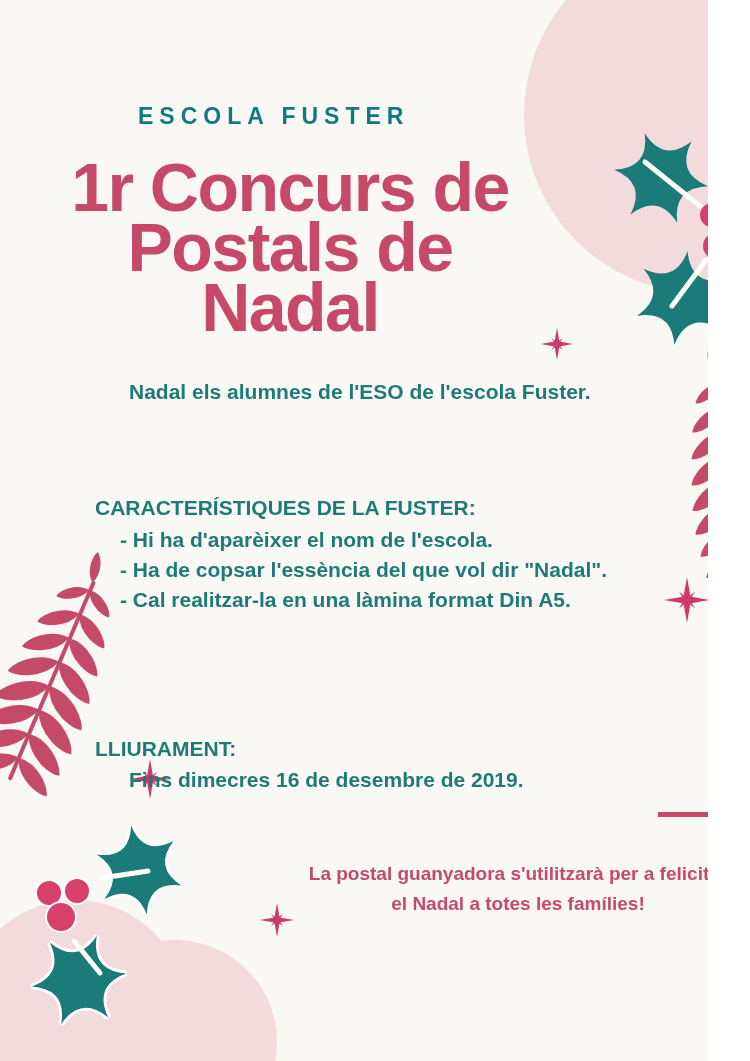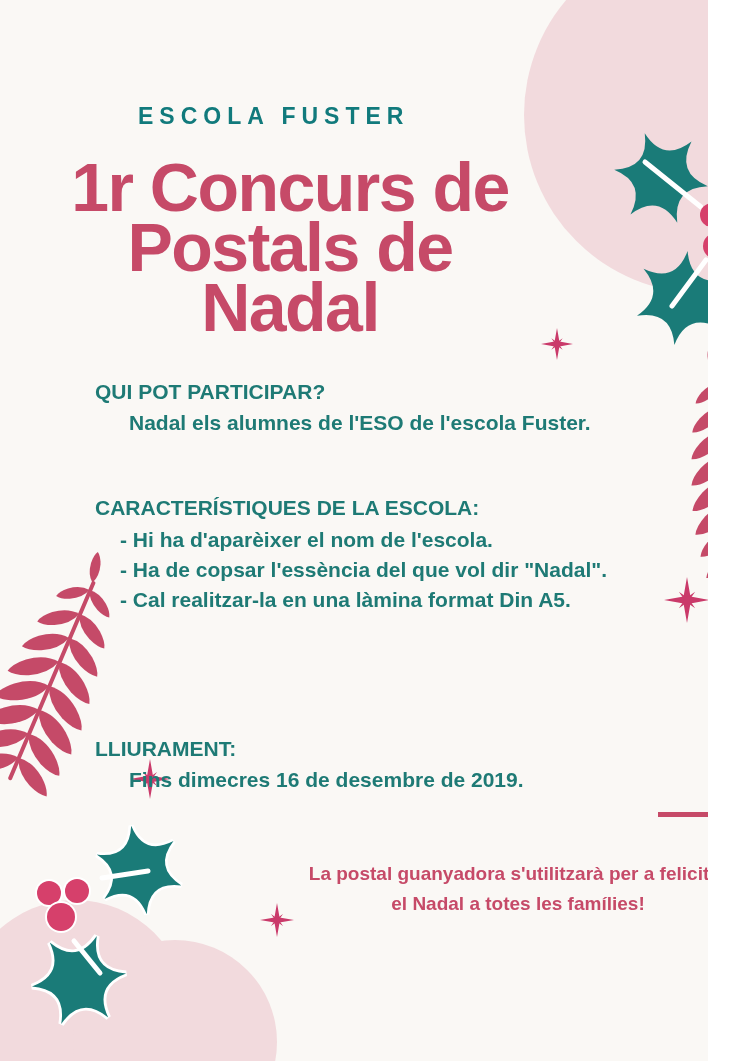--- a/index.html
+++ b/index.html
@@ -124,26 +124,25 @@
   </svg>
 
   <div class="txt brand">ESCOLA FUSTER</div>
 
   <div class="txt title">
     <div>1r Concurs de</div>
     <div>Postals de Nadal</div>
   </div>
 
   <div class="txt section sec-participar">
-    <div class="heading">QUI POT PARTICIPAR?</div>
     <div class="body">Nadal els alumnes de l'ESO de l'escola Fuster.</div>
   </div>
 
   <div class="txt section sec-caracteristiques">
-    <div class="heading">CARACTERÍSTIQUES DE LA ESCOLA:</div>
+    <div class="heading">CARACTERÍSTIQUES DE LA FUSTER:</div>
     <div class="bullets">
       <div>- Hi ha d'aparèixer el nom de l'escola.</div>
       <div>- Ha de copsar l'essència del que vol dir "Nadal".</div>
       <div>- Cal realitzar-la en una làmina format Din A5.</div>
     </div>
   </div>
 
   <div class="txt section sec-lliurament">
     <div class="heading">LLIURAMENT:</div>
     <div class="body">Fins dimecres 16 de desembre de 2019.</div>

